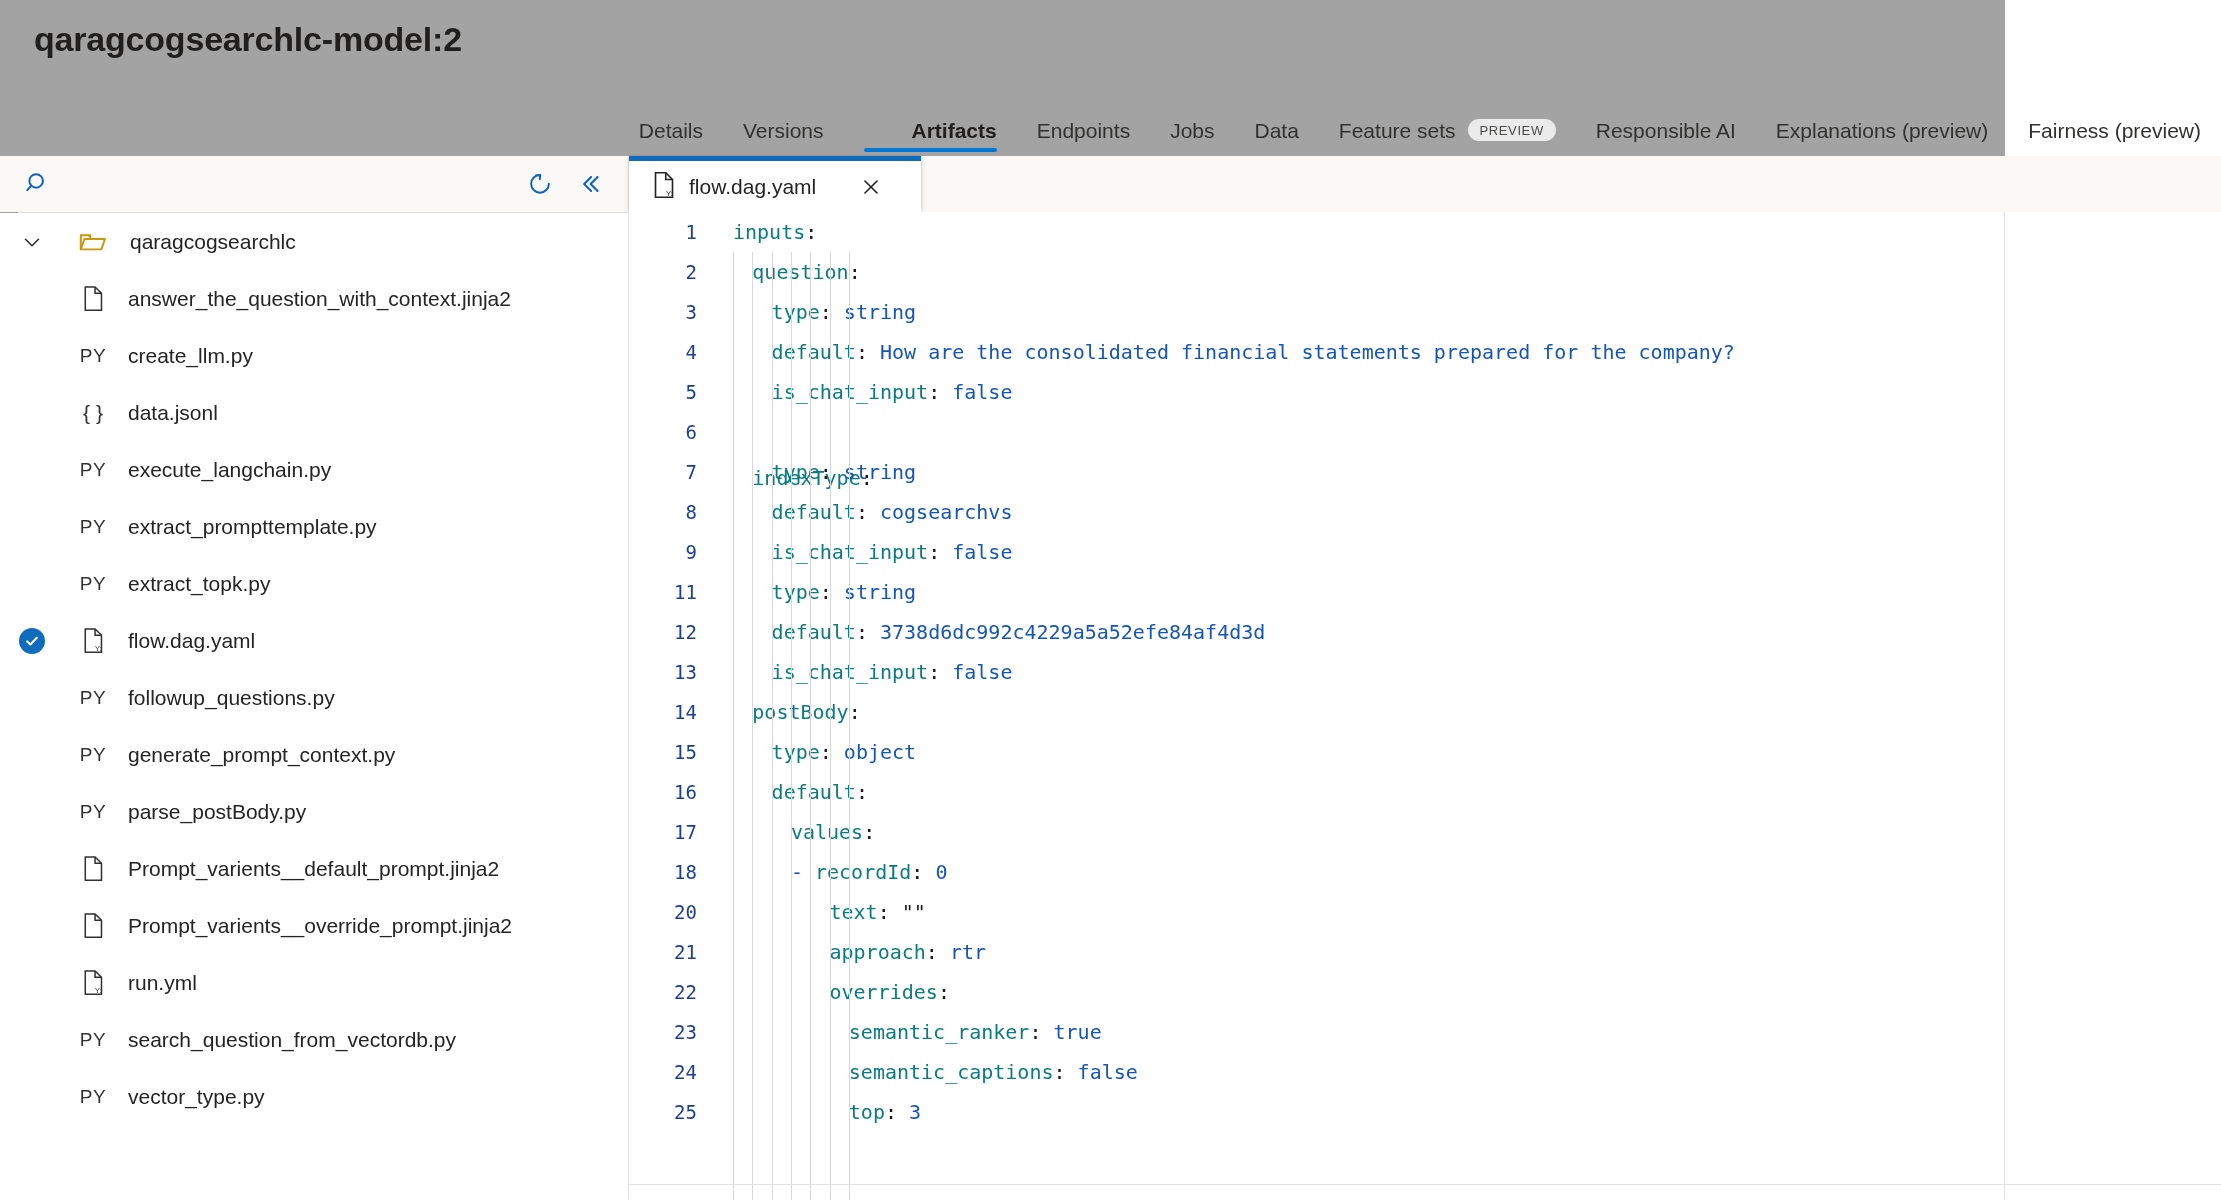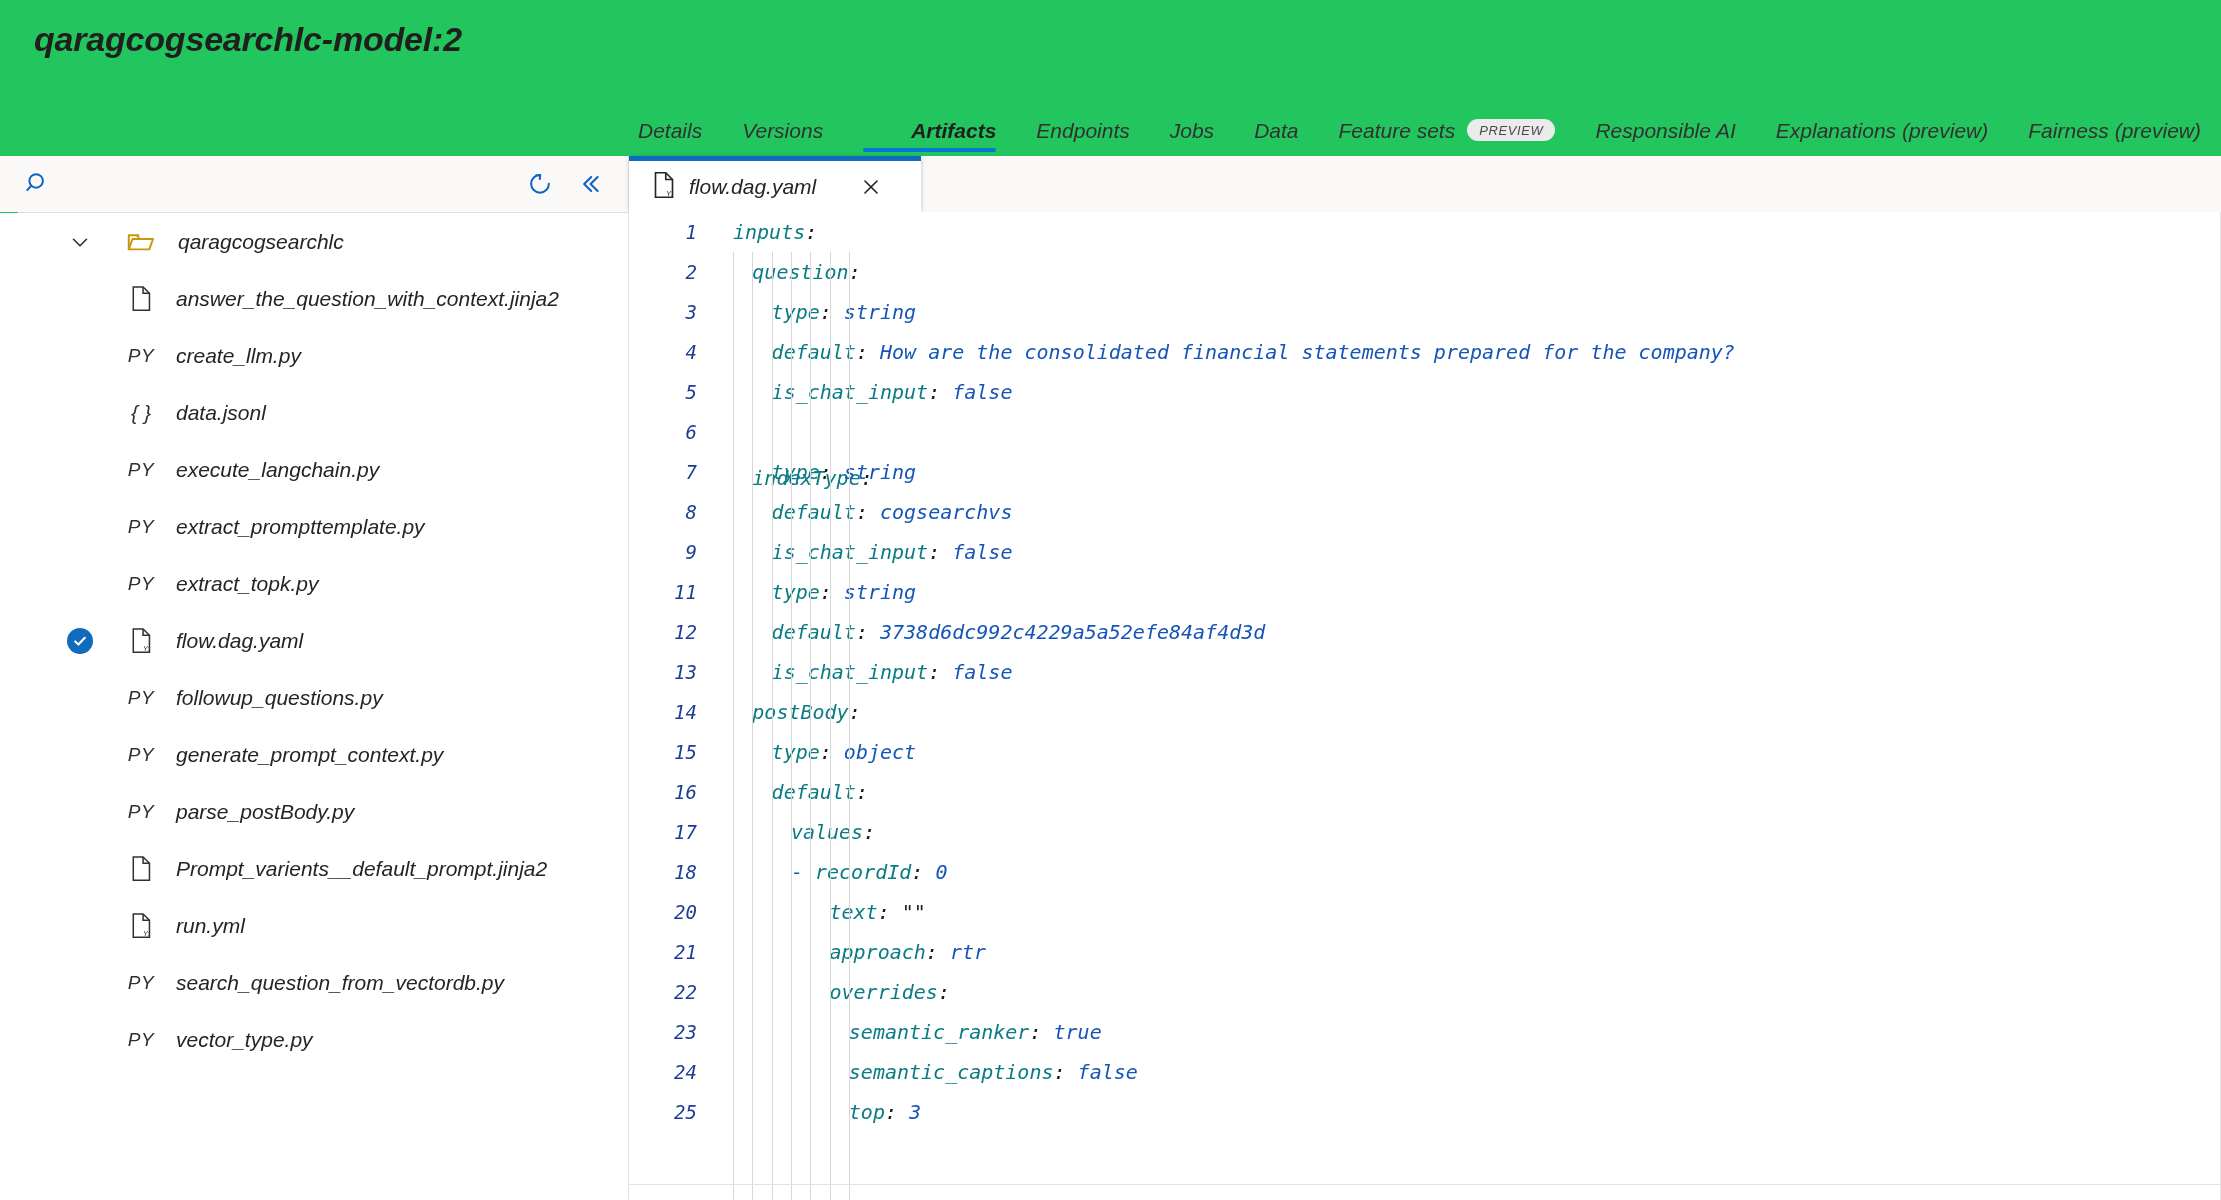--- a/index.html
+++ b/index.html
@@ -2,21 +2,21 @@
 <html><head>
 <meta charset="utf-8">
 <style>
   * { box-sizing: border-box; margin: 0; padding: 0; }
   html, body {
     width: 2221px; height: 1200px;
     background: #ffffff;
     font-family: "Liberation Sans", sans-serif;
     overflow: hidden;
   }
-  #app { position: relative; width: 2221px; height: 1200px; background:#22c55e;font-style:italic; }
+  #app { position: relative; width: 2005px; height: 1200px; background:#a3a3a3; }
 
   
   .page-title {
     position:absolute; left:34px; top:20px;
     font-size: 34px; font-weight: 700; color:#201f1e;
     letter-spacing:-0.2px; white-space:nowrap;
   }
 
   
   .pivot {
@@ -59,21 +59,21 @@
     position:absolute; left:18px; top:212px; width:610px; height:1px; background:#e1dfdd;
   }
 
   
   .tree{
     position:absolute; left:0; top:213px; width:628px; height:987px;
     background:#ffffff; overflow:hidden;
   }
   .tree-row{
     position:relative; display:flex; align-items:center; height:57px;
-    padding-left:0; cursor:pointer; white-space:nowrap;margin-left:48px;
+    padding-left:0; cursor:pointer; white-space:nowrap;
   }
   .chev{ width:64px; display:flex; align-items:center; justify-content:center; color:#323130; }
   .sel-slot{ width:64px; display:flex; align-items:center; justify-content:center; }
   .check-circle{
     width:26px;height:26px;border-radius:50%;background:#0f6cbd;
     display:flex;align-items:center;justify-content:center;
   }
   .ftype{
     width:58px; display:flex; align-items:center; justify-content:center;
     font-size:18px; color:#323130; font-family:"Liberation Sans", sans-serif;
@@ -296,20 +296,30 @@
       </div>
       <div class="tree-row">
         <span class="sel-slot"></span>
         <span class="ftype">
           <svg width="25" height="29" viewBox="0 0 20 24" fill="none" stroke="#323130" stroke-width="1.25">
             <path d="M3.2 2.4h8.1l5.3 5.3v14.0H3.2z"></path>
             <path d="M11.3 2.4v5.3h5.3"></path>
           </svg>
         </span>
         <span class="tree-label">Prompt_varients__default_prompt.jinja2</span>
+      </div>
+      <div class="tree-row">
+        <span class="sel-slot"></span>
+        <span class="ftype">
+          <svg width="25" height="29" viewBox="0 0 20 24" fill="none" stroke="#323130" stroke-width="1.25">
+            <path d="M3.2 2.4h8.1l5.3 5.3v14.0H3.2z"></path>
+            <path d="M11.3 2.4v5.3h5.3"></path>
+          </svg>
+        </span>
+        <span class="tree-label">Prompt_varients__override_prompt.jinja2</span>
       </div>
       <div class="tree-row">
         <span class="sel-slot"></span>
         <span class="ftype">
           <svg width="25" height="29" viewBox="0 0 20 24" fill="none" stroke="#323130" stroke-width="1.25">
             <path d="M3.2 2.4h8.1l5.3 5.3v14.0H3.2z"></path>
             <path d="M11.3 2.4v5.3h5.3"></path>
             <text x="11.2" y="20.6" font-size="6" fill="#323130" stroke="none" font-family="Liberation Sans, sans-serif">Y:</text>
           </svg>
         </span>

